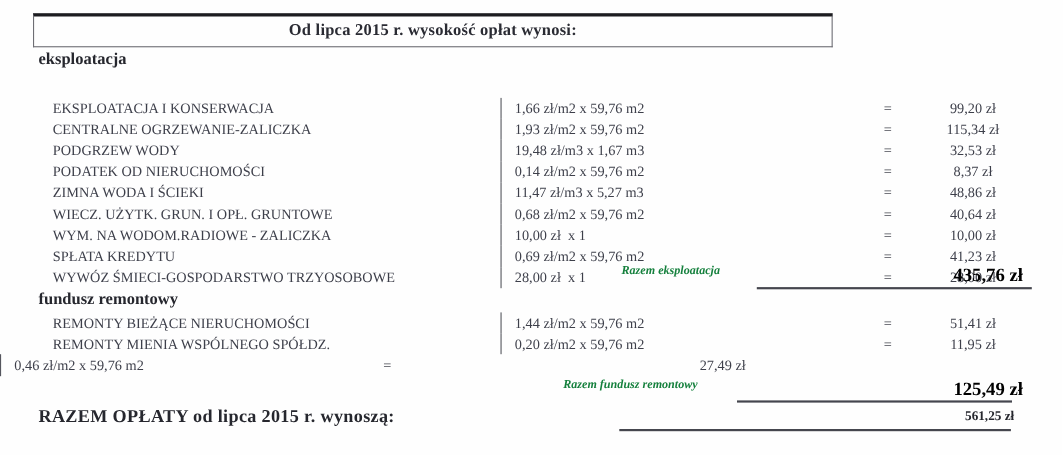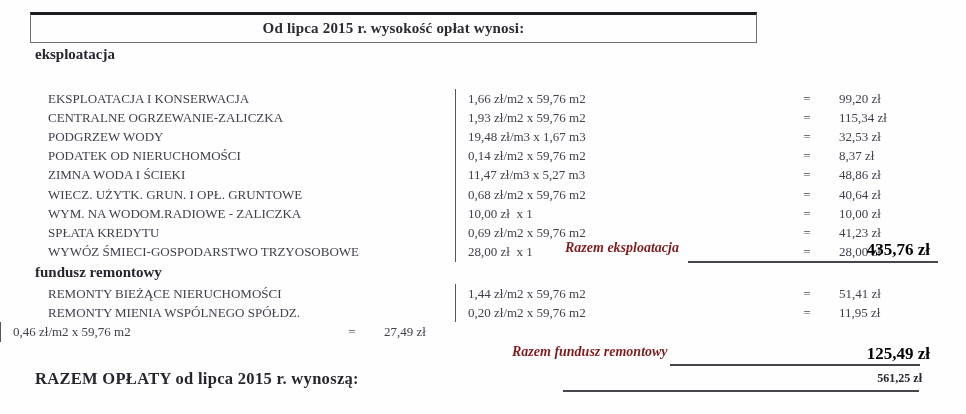--- a/index.html
+++ b/index.html
@@ -27,27 +27,27 @@
   .sec2-title { top:264px; }
   
   .rows { position:absolute; left:0; width:966px; }
   .rows1 { top:64px;margin-top:25px; }
   .rows2 { top:284px; }
   .row { display:flex; height:19.2px; align-items:center; font-size:13px; }
   .c-label { flex:0 0 455px; padding-left:48px; color:#3d3f4a; white-space:nowrap; overflow:hidden; }
   .c-calc  { flex:0 0 320px; border-left:1.5px solid #55565e; padding-left:12px; align-self:stretch;
              display:flex; align-items:center; white-space:nowrap; }
   .c-eq    { flex:0 0 64px; text-align:center; color:#4a4c55; }
-  .c-amt   { flex:1 1 auto; text-align:left; padding-right:36px; white-space:nowrap; }
+  .c-amt   { flex:1 1 auto; text-align:center; padding-right:36px; white-space:nowrap; }
   
   .total-row { position:absolute; width:966px; height:20px; }
   .total1 { top:240px; }
   .total2 { top:344px; }
   .total-label {
-    position:absolute; font-weight:bold; font-style:italic; font-size:14px; color:#7f1d1d;
+    position:absolute; font-weight:bold; font-style:italic; font-size:11px; color:#15803d;
   }
   .total1 .total-label { left:565px; }
   .total2 .total-label { left:512px; }
   .total-amt {
     position:absolute; right:36px; font-weight:bold; font-size:17px; color:#000000;
   }
   .rule { position:absolute; height:1.6px; background:#45464e; }
   .rule-total1 { top:261px; left:688px; width:250px; }
   .rule-total2 { top:364px; left:670px; width:250px; }
   .rule-grand  { top:390px; left:563px; width:356px; }

